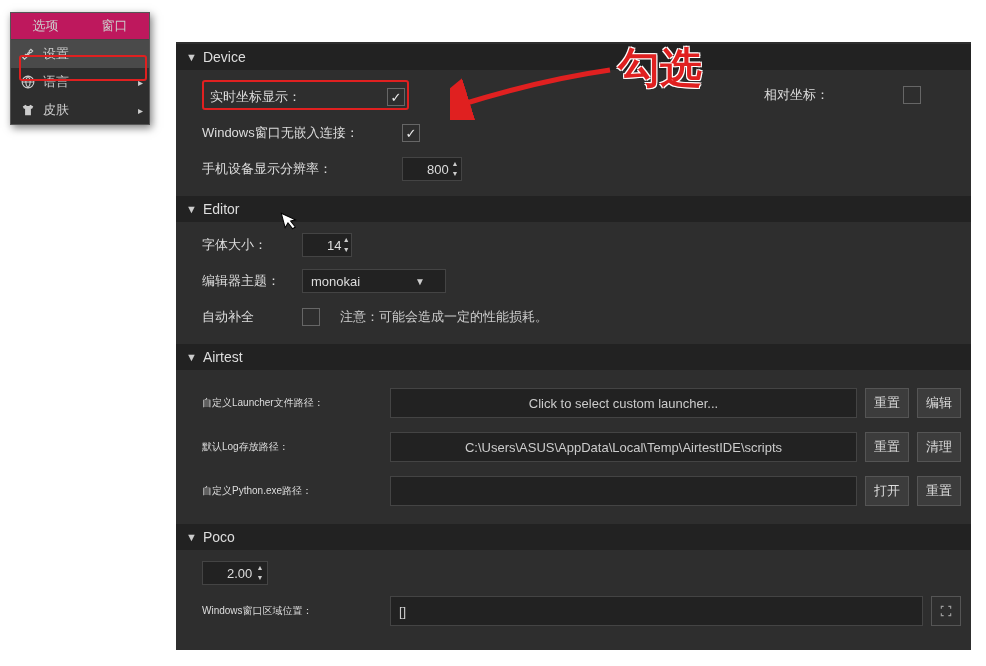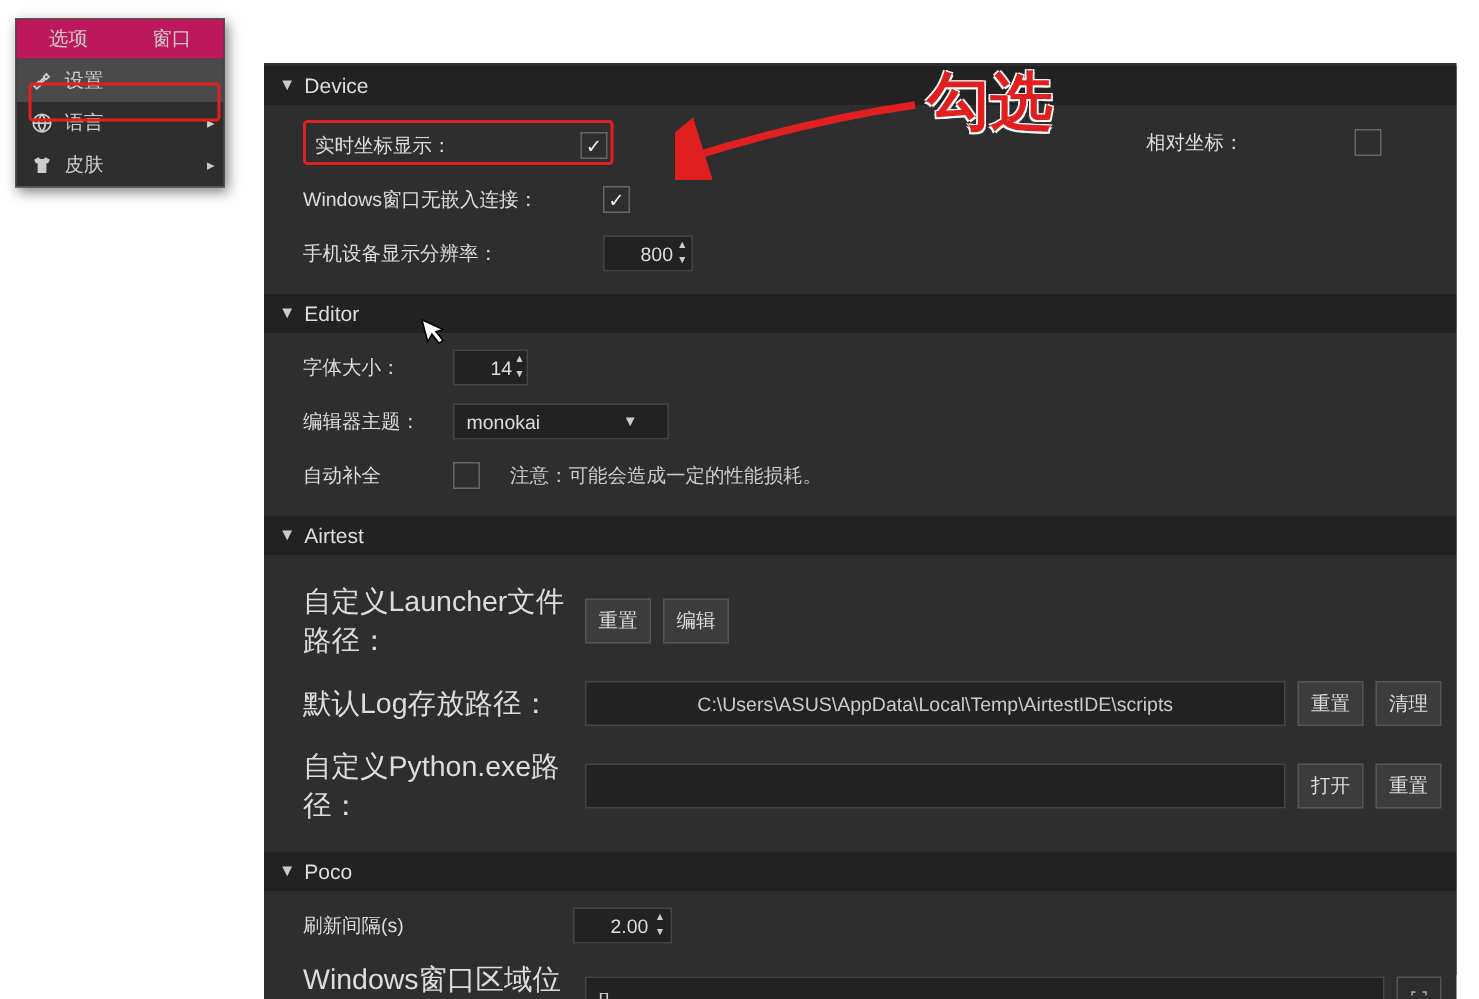--- a/index.html
+++ b/index.html
@@ -180,21 +180,21 @@
   
   .airtest-body { padding: 18px 10px 18px 26px; }
   .airtest-row {
     display: flex;
     align-items: center;
     margin-bottom: 14px;
     gap: 8px;
   }
   .airtest-row:last-child { margin-bottom: 0; }
   .airtest-lbl {
-    width: 180px; flex: none; color: #ddd; font-size: 19px;
+    width: 180px; flex: none; color: #ddd; font-size: 10px;
   }
   .pathbox {
     flex: 1;
     background: #222;
     border: 1px solid #444;
     height: 30px;
     display: flex;
     align-items: center;
     justify-content: center;
     color: #ccc;
@@ -370,20 +370,21 @@
     </div>
   </div>
 
   <div class="section-header">
     <span class="tri">▼</span>
     <span>Airtest</span>
   </div>
   <div class="section-body airtest-body">
     <div class="airtest-row">
       <span class="airtest-lbl">自定义Launcher文件路径：</span>
+      <span class="pathbox">Click to select custom launcher...</span>
       <span class="btn">重置</span>
       <span class="btn">编辑</span>
     </div>
     <div class="airtest-row">
       <span class="airtest-lbl">默认Log存放路径：</span>
       <span class="pathbox">C:\Users\ASUS\AppData\Local\Temp\AirtestIDE\scripts</span>
       <span class="btn">重置</span>
       <span class="btn">清理</span>
     </div>
     <div class="airtest-row">
@@ -393,21 +394,20 @@
       <span class="btn">重置</span>
     </div>
   </div>
 
   <div class="section-header">
     <span class="tri">▼</span>
     <span>Poco</span>
   </div>
   <div class="section-body">
     <div class="row">
-      <span class="lbl" style="width:180px">刷新间隔(s)</span>
       <span class="spinner wide">
         <span>2.00</span>
         <span class="sp-btns">
             <span>▲</span>
             <span>▼</span>
           </span>
       </span>
     </div>
     <div class="airtest-row" style="margin-bottom:0">
       <span class="airtest-lbl">Windows窗口区域位置：</span>

